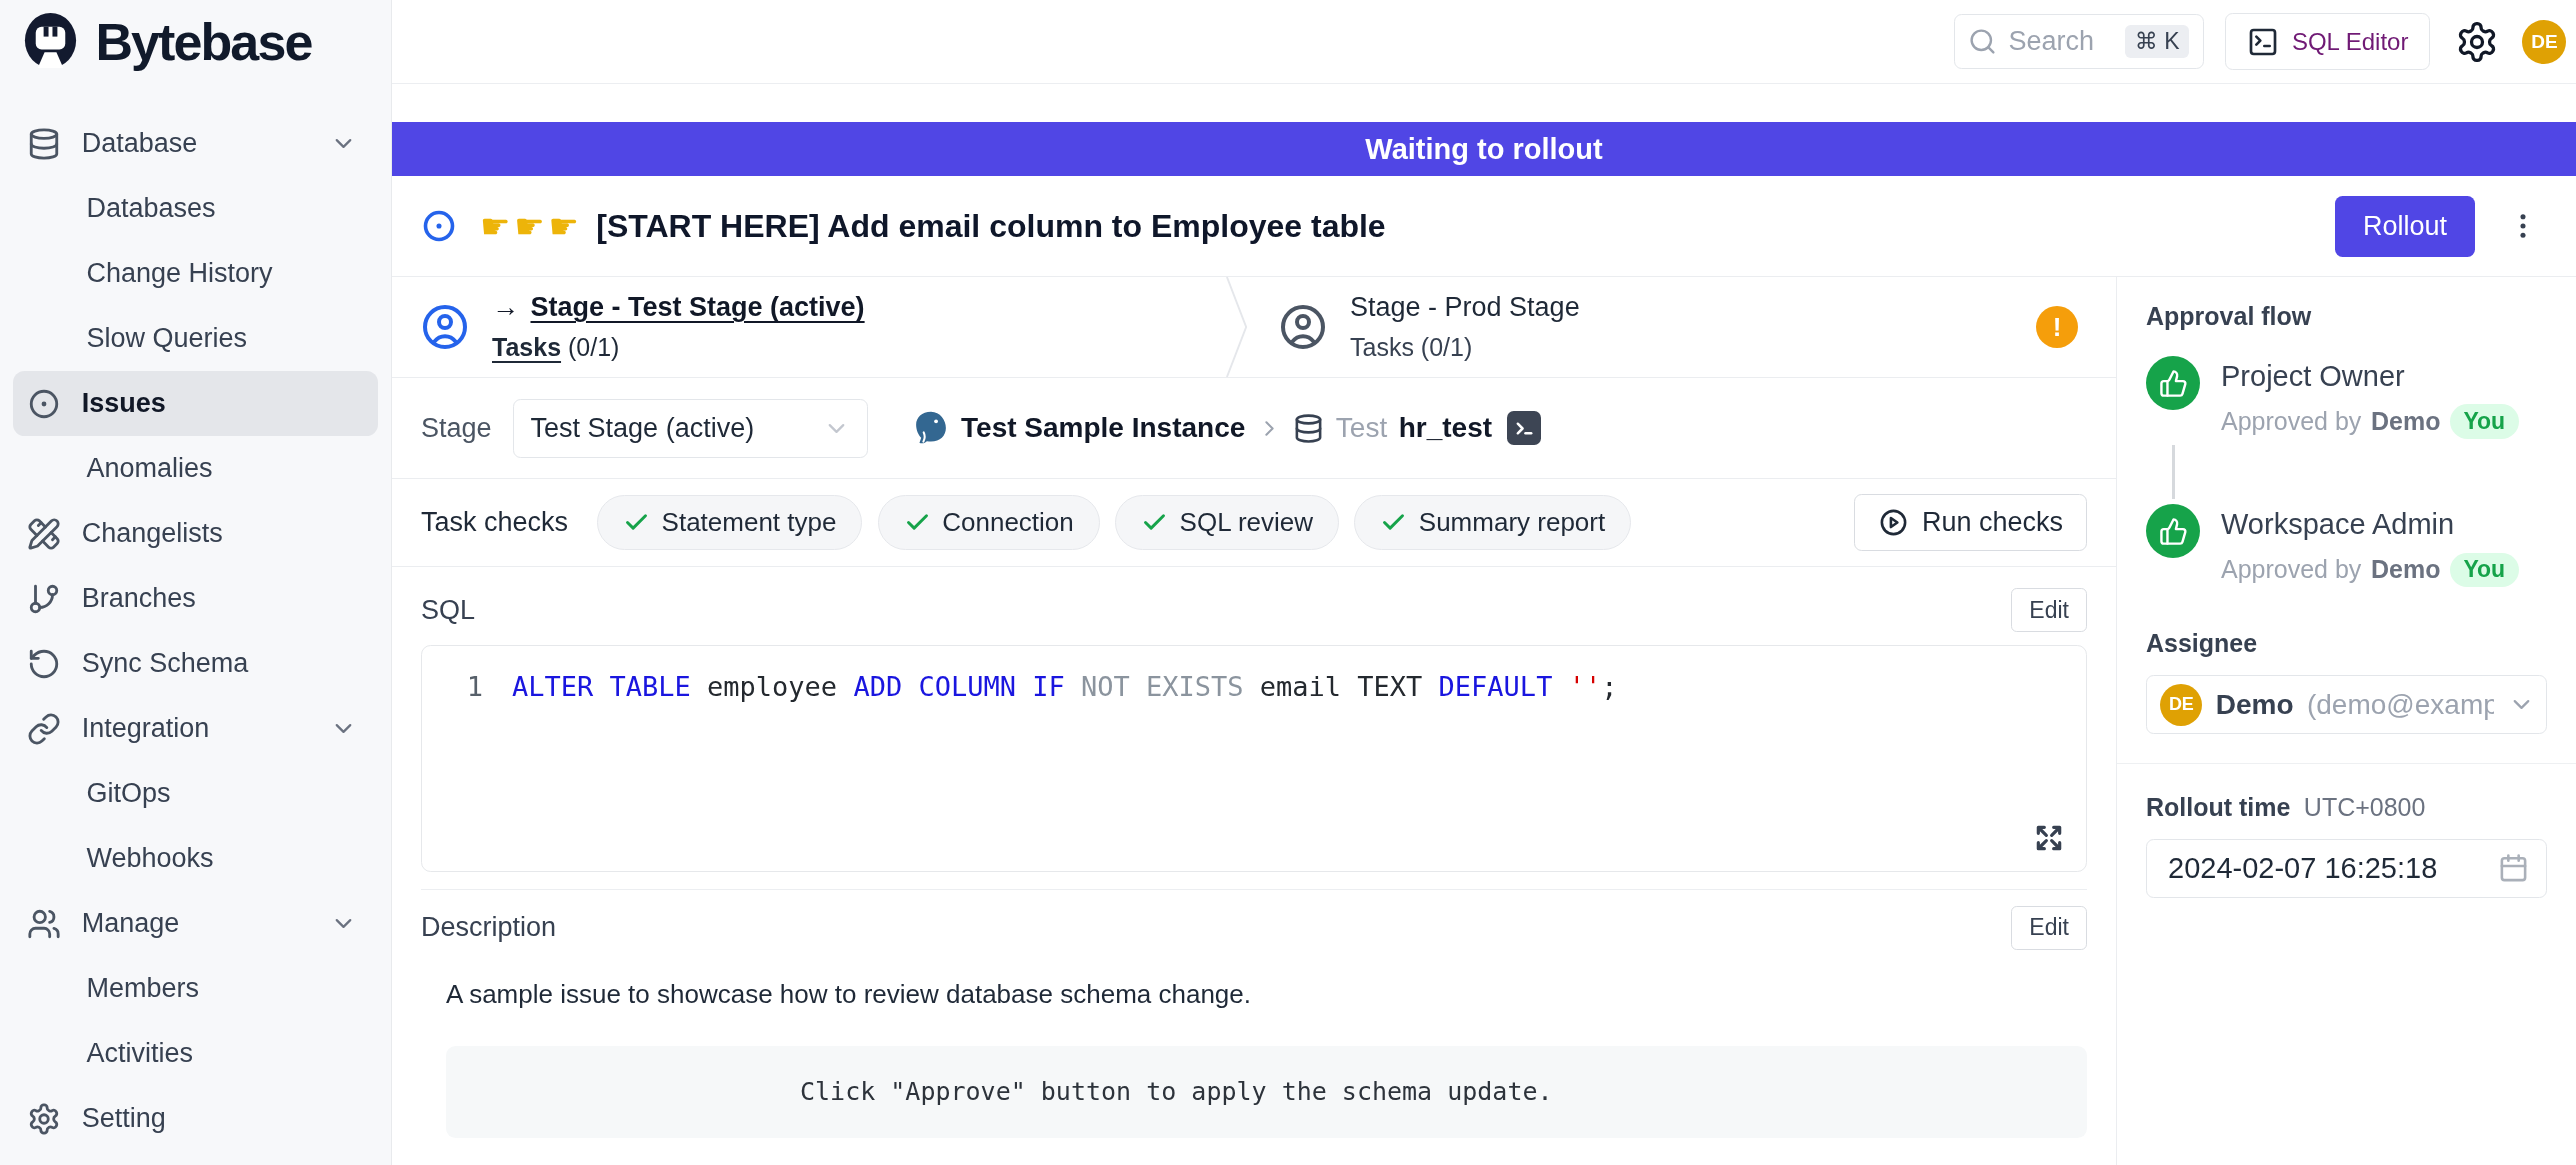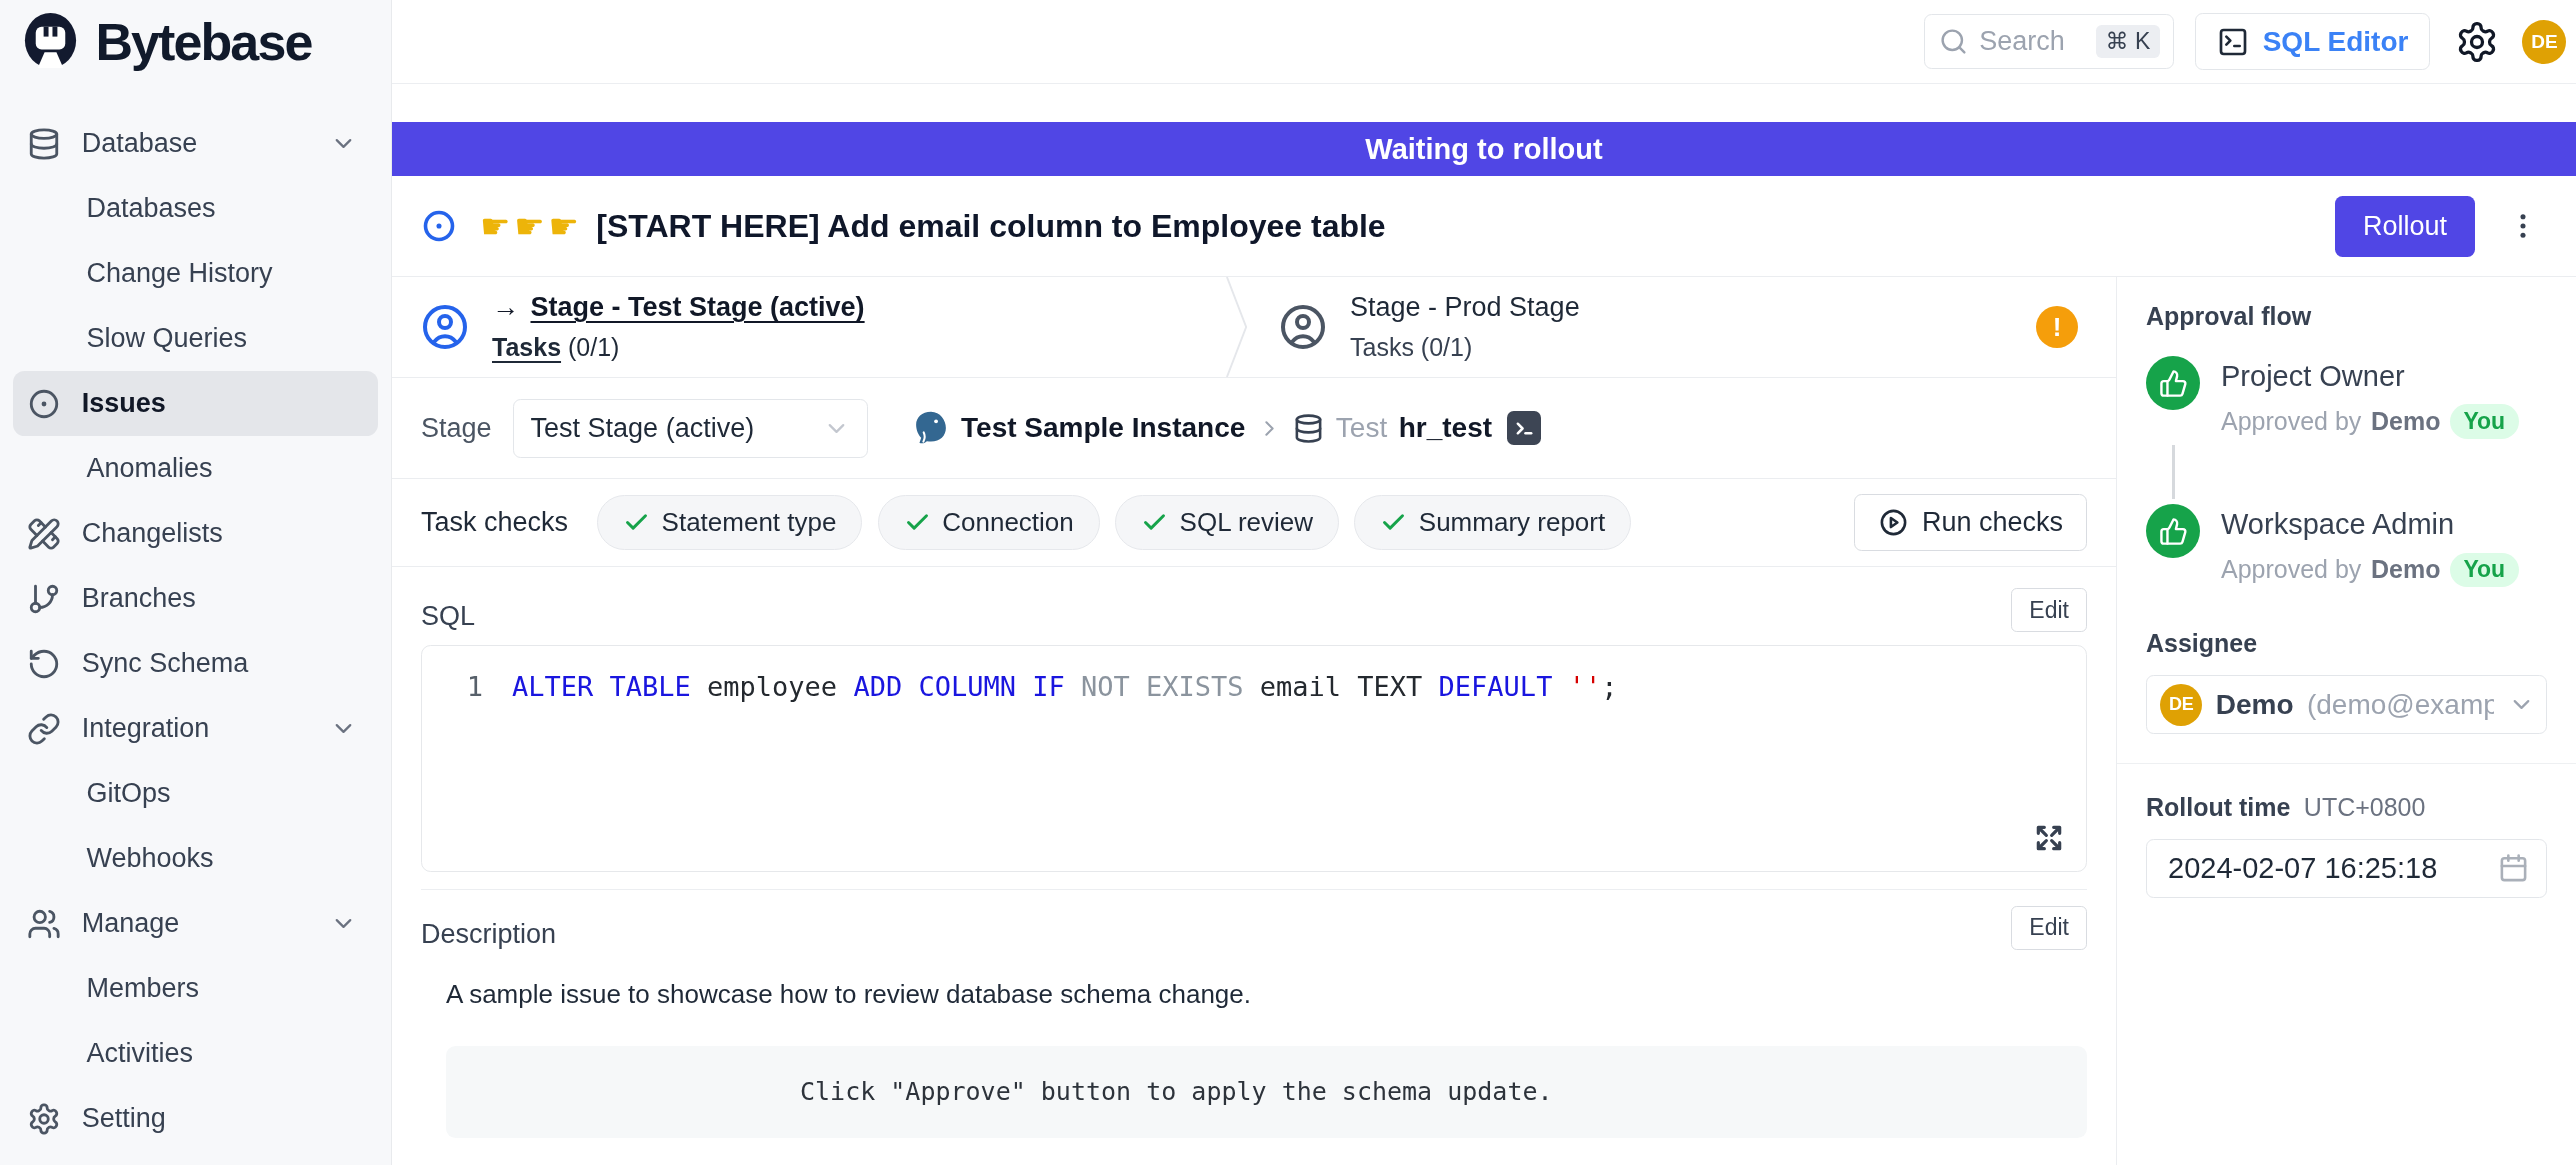--- a/index.html
+++ b/index.html
@@ -26,21 +26,21 @@
 
   
   .topbar{position:absolute;left:392px;top:0;right:0;height:84px;background:#fff;border-bottom:1.9px solid #eceef1;display:flex;align-items:center;box-sizing:border-box;padding:0 9.6px 0 34px;}
   .proj-select{width:325px;height:55px;border:1.9px solid #d9dce1;border-radius:7.6px;display:flex;align-items:center;justify-content:space-between;padding:0 17px;box-sizing:border-box;font-size:27px;color:#1f2937;background:#fff;cursor:pointer;}
   .proj-select svg{width:27px;height:27px;color:#9ca3af;}
   .topbar-spacer{flex:1;}
   .search-box{width:250px;height:55px;border:1.9px solid #e3e6ea;border-radius:7.6px;display:flex;align-items:center;gap:11.5px;padding:0 13.4px;box-sizing:border-box;cursor:text;background:#fff;}
   .search-box .s-ic{width:29px;height:29px;color:#9ca3af;}
   .search-ph{font-size:27px;color:#9ca3af;flex:1;}
   .kbd{background:#eceef2;border-radius:5.7px;padding:2.9px 9.6px;font-size:23px;color:#374151;white-space:nowrap;}
-  .sqled-btn{margin-left:21px;height:55px;border:1.9px solid #e3e6ea;border-radius:7.6px;display:flex;align-items:center;gap:13.4px;padding:0 21px;background:#fff;font-size:28px;font-weight:700;color:#3b82f6;cursor:pointer;}
+  .sqled-btn{margin-left:21px;height:55px;border:1.9px solid #e3e6ea;border-radius:7.6px;display:flex;align-items:center;gap:13.4px;padding:0 21px;background:#fff;font-size:24px;font-weight:400;color:#701a75;cursor:pointer;}
   .sqled-btn svg{width:32px;height:32px;color:#1f2937;}
   .top-gear{margin-left:25px;width:44px;height:44px;color:#111827;cursor:pointer;}
   .top-gear svg{width:44px;height:44px;stroke-width:1.8;}
   .avatar{margin-left:23px;width:44px;height:44px;border-radius:50%;background:#dfa104;color:#fff;font-size:19px;font-weight:700;display:flex;align-items:center;justify-content:center;cursor:pointer;}
 
   
   .main{position:absolute;left:392px;top:84px;right:0;bottom:0;background:#fff;display:flex;flex-direction:column;}
   .banner{margin-top:38px;height:54px;background:#5046e5;display:flex;align-items:center;justify-content:center;color:#fff;font-size:29px;font-weight:600;}
   .title-row{height:101px;display:flex;align-items:center;padding:0 34px 0 29px;border-bottom:1.9px solid #ebedf0;box-sizing:border-box;}
   .issue-status{width:36px;height:36px;color:#2563eb;margin-right:23px;}
@@ -92,21 +92,21 @@
   .checks-row{height:88px;display:flex;align-items:center;padding:0 29px;border-bottom:1.9px solid #ebedf0;box-sizing:border-box;}
   .checks-label{font-size:27px;font-weight:500;color:#1f2937;margin-right:29px;}
   .pill{height:55px;border:1.9px solid #e6e8ec;background:#f5f6f8;border-radius:28px;display:flex;align-items:center;gap:11.5px;padding:0 25px;margin-right:15.3px;cursor:pointer;box-sizing:border-box;}
   .pill svg{width:27px;height:27px;color:#16a34a;stroke-width:2.6;}
   .pill span{font-size:26px;color:#1f2937;}
   .run-btn{margin-left:auto;height:55px;border:1.9px solid #d9dce1;border-radius:7.6px;background:#fff;display:flex;align-items:center;gap:13.4px;padding:0 23px;font-size:27px;font-weight:500;color:#1f2937;cursor:pointer;}
   .run-btn svg{width:31px;height:31px;}
 
   
   .section{padding:21px 29px 0;}
-  .sec-head{display:flex;align-items:flex-end;justify-content:space-between;}
+  .sec-head{display:flex;align-items:center;justify-content:space-between;}
   .sec-title{font-size:27px;font-weight:500;color:#374151;}
   .edit-btn{height:44px;border:1.9px solid #d9dce1;border-radius:5.7px;background:#fff;padding:0 17px;font-size:23px;color:#374151;font-family:inherit;cursor:pointer;}
   .code-box{margin-top:13.4px;height:227px;border:1.9px solid #e6e8eb;border-radius:9.6px;position:relative;box-sizing:border-box;padding-top:25px;background:#fff;}
   .code-line{display:flex;font-family:"DejaVu Sans Mono",monospace;font-size:27px;white-space:pre;}
   .ln{width:61px;text-align:right;padding-right:29px;color:#57606a;flex:none;}
   .tok-kw{color:#1a16df;}
   .tok-muted{color:#8b949e;}
   .tok-str{color:#d60000;}
   .tok-plain{color:#24292f;}
   .expand{position:absolute;right:21px;bottom:17px;width:32px;height:32px;color:#374151;cursor:pointer;}

